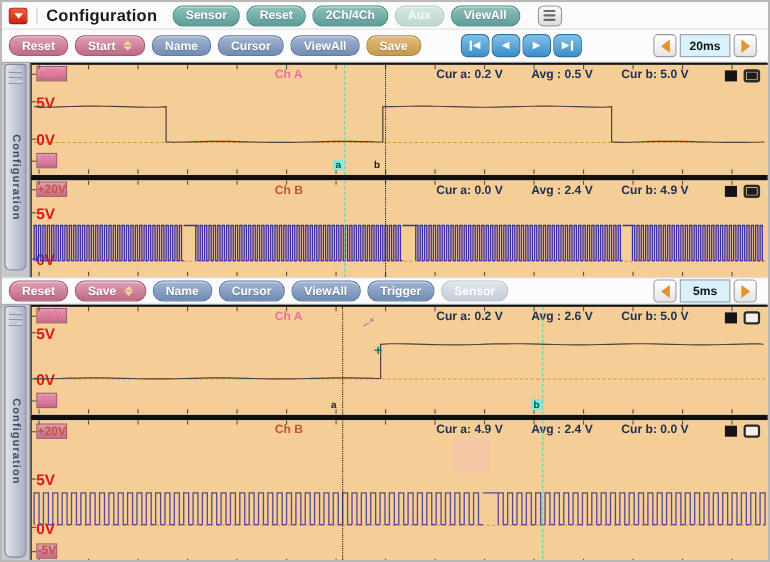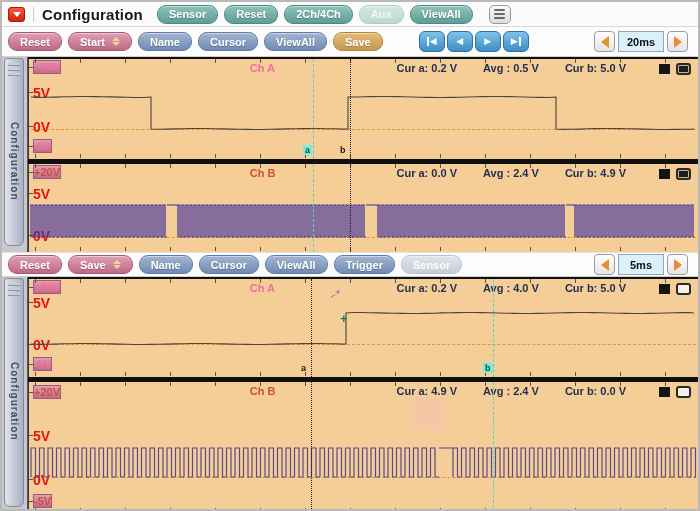--- a/index.html
+++ b/index.html
@@ -337,21 +337,21 @@
     <div class="area-top-border"></div>
     <div class="gutter">
       <div class="cfg-tab">
         <span class="cfg-label">Configuration</span>
       </div>
     </div>
     <div class="panel" style="height: 98px;">
       <div class="ch-label" style="color: rgb(239, 111, 160);">Ch A</div>
       <div class="readout">
         <span>Cur a: 0.2 V</span>
-        <span>Avg : 4.0 V</span>
+        <span>Avg : 2.6 V</span>
         <span>Cur b: 5.0 V</span>
       </div>
       <div class="panel-icons">
         <span class="sq1"></span>
         <span class="sq2 light"></span>
       </div>
     <div class="zline" style="top: 65px;"></div>
         <div class="vlabel pink" style="top: 1px; color: rgb(239, 111, 160);">+20V</div>
         <div class="vtick" style="top: 8px;"></div>
         <div class="vlabel red" style="top: 16px;">5V</div>

